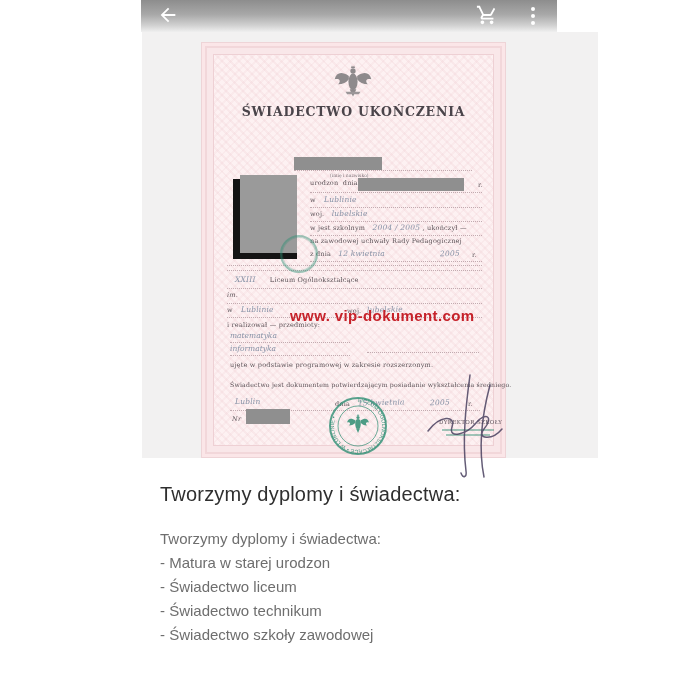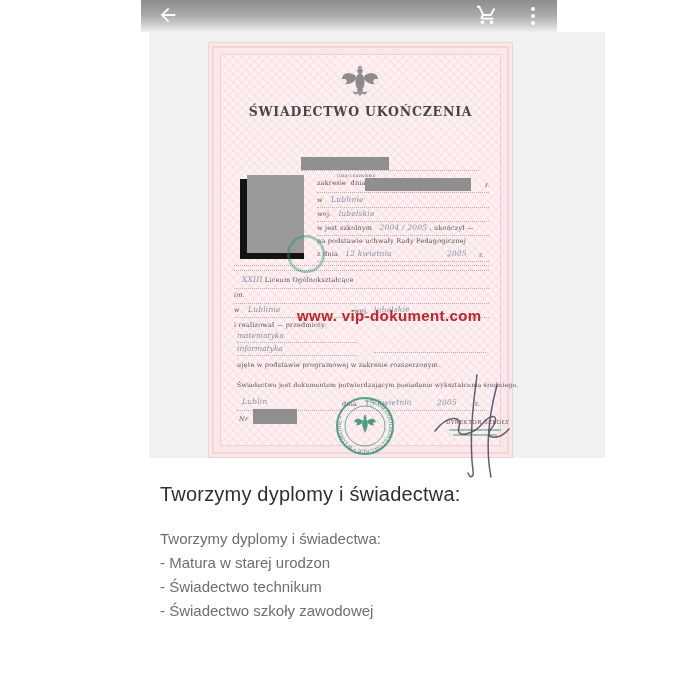--- a/index.html
+++ b/index.html
@@ -11,21 +11,21 @@
   .appbar{position:absolute;left:0;top:0;width:416px;height:32px;
           background:linear-gradient(180deg,#8d8d8d 0%,#a8a8a8 45%,#cfcfcf 78%,#efefef 100%);}
   .appbar svg{display:block;}
   .icon-btn{position:absolute;top:4px;width:22px;height:22px;cursor:pointer;}
   .back{left:16px;}
   .cart{left:335px;}
   .menu{left:385px;width:14px;}
   .dot{position:absolute;left:5px;width:4px;height:4px;border-radius:50%;background:#fff;}
 
   
-  .image-area{position:absolute;left:8px;top:32px;width:416px;height:426px;background:#f2f1f1;padding-left:40px;}
+  .image-area{position:absolute;left:1px;top:32px;width:416px;height:426px;background:#f2f1f1;padding-left:40px;}
 
   .cert{position:absolute;left:59px;top:10px;width:303px;height:414px;
         background:#fdf1f2;border:1px solid #eed4d7;
         box-shadow:inset 0 0 0 3px #fbe6e8, inset 0 0 0 5px #f2d7da, inset 0 0 0 11px #f9e7e9, inset 0 0 0 12px #eed0d4;
         font-family:"DejaVu Serif",serif;color:#5a5156;}
   .cert:before{content:"";position:absolute;inset:12px;
         background:repeating-linear-gradient(45deg,rgba(233,190,196,.18) 0 2px,transparent 2px 6px),
                    repeating-linear-gradient(-45deg,rgba(233,190,196,.14) 0 2px,transparent 2px 6px);}
   .abs{position:absolute;}
   .ctext{font-size:6.5px;letter-spacing:.2px;white-space:nowrap;}
@@ -98,52 +98,52 @@
         <div class="abs title" style="top:61px;">ŚWIADECTWO UKOŃCZENIA</div>
 
         <div class="abs redact" style="left:92px;top:114px;width:88px;height:13px;"></div>
         <div class="abs dotline" style="left:92px;top:114px;width:178px;height:13px;"></div>
         <div class="abs caption" style="left:128px;top:130px;">(imię i nazwisko)</div>
 
         <div class="abs" style="left:31px;top:136px;width:64px;height:80px;background:#141414;"></div>
         <div class="abs redact" style="left:38px;top:132px;width:57px;height:78px;background:#9a9a9a;"></div>
 
         <div class="abs ctext dotline" style="left:108px;top:136px;width:172px;height:13px;">
-          <span>zakresie</span>&nbsp;&nbsp;<span>dnia</span>
+          <span>urodzon</span>&nbsp;&nbsp;<span>dnia</span>
           <span class="abs redact" style="left:48px;top:-1px;width:106px;height:13px;"></span>
           <span class="abs" style="left:168px;top:2px;">r.</span>
         </div>
         <div class="abs ctext dotline" style="left:108px;top:152px;width:172px;height:12px;">
           <span>w</span>
           <span class="hw" style="margin-left:6px;">Lublinie</span>
         </div>
         <div class="abs ctext dotline" style="left:108px;top:166px;width:172px;height:12px;">
           <span>woj.</span>
           <span class="hw" style="margin-left:5px;">lubelskie</span>
         </div>
         <div class="abs ctext dotline" style="left:108px;top:180px;width:172px;height:12px;">
           <span>w jest szkolnym</span>
           <span class="hw" style="margin-left:5px;">2004 / 2005</span>
           <span>, ukończył —</span>
         </div>
-        <div class="abs ctext" style="left:108px;top:194px;">na podstawie uchwały Rady Pedagogicznej</div>
+        <div class="abs ctext" style="left:108px;top:194px;">na zawodowej uchwały Rady Pedagogicznej</div>
         <div class="abs ctext dotline" style="left:108px;top:206px;width:172px;height:12px;">
           <span>z dnia</span>
           <span class="hw" style="margin-left:5px;">12 kwietnia</span>
           <span class="hw abs" style="left:130px;">2005</span>
           <span class="abs" style="left:162px;top:2px;">r.</span>
         </div>
 
         <div class="abs stamp-small" style="left:78px;top:192px;"></div>
 
         <div class="abs" style="left:25px;top:222px;width:255px;height:4px;border-top:1px dotted #c2abb0;border-bottom:1px dotted #c2abb0;"></div>
 
         <div class="abs ctext dotline" style="left:25px;top:232px;width:255px;height:13px;">
           <span class="hw" style="margin-left:8px;">XXIII</span>
-          <span style="">Liceum Ogólnokształcące</span>
+          <span style="margin-left:12px;">Liceum Ogólnokształcące</span>
         </div>
         <div class="abs ctext dotline" style="left:25px;top:248px;width:255px;height:12px;font-style:italic;">
           <span>im.</span>
         </div>
         <div class="abs ctext dotline" style="left:25px;top:262px;width:255px;height:12px;">
           <span>w</span>
           <span class="hw" style="margin-left:6px;">Lublinie</span>
           <span class="abs" style="left:120px;top:2px;">woj.</span>
           <span class="hw abs" style="left:140px;">lubelskie</span>
         </div>
@@ -204,19 +204,20 @@
         </div>
 
       </div>
     </div>
 
     <div class="desc">
       <h1>Tworzymy dyplomy i świadectwa:</h1>
       <div class="lines">
         <div>Tworzymy dyplomy i świadectwa:</div>
         <div>- Matura w starej urodzon</div>
+        <div>- Świadectwo liceum</div>
         <div>- Świadectwo technikum</div>
         <div>- Świadectwo szkoły zawodowej</div>
       </div>
     </div>
 
   </div>
 </div>
 
 </body></html>

